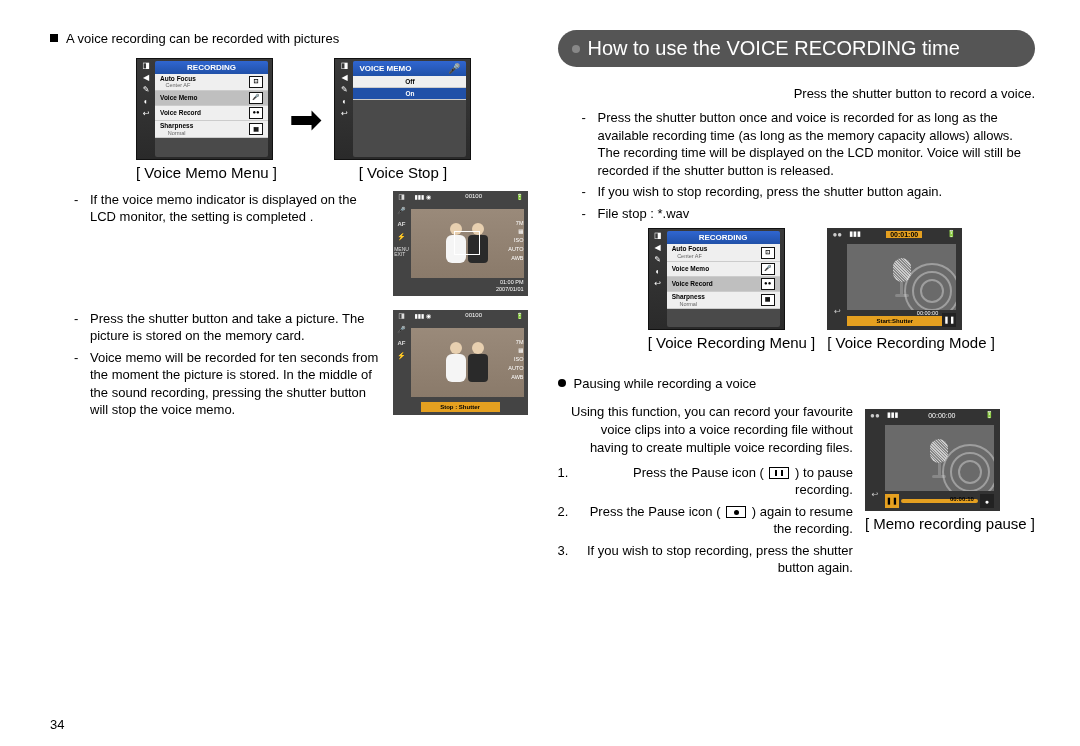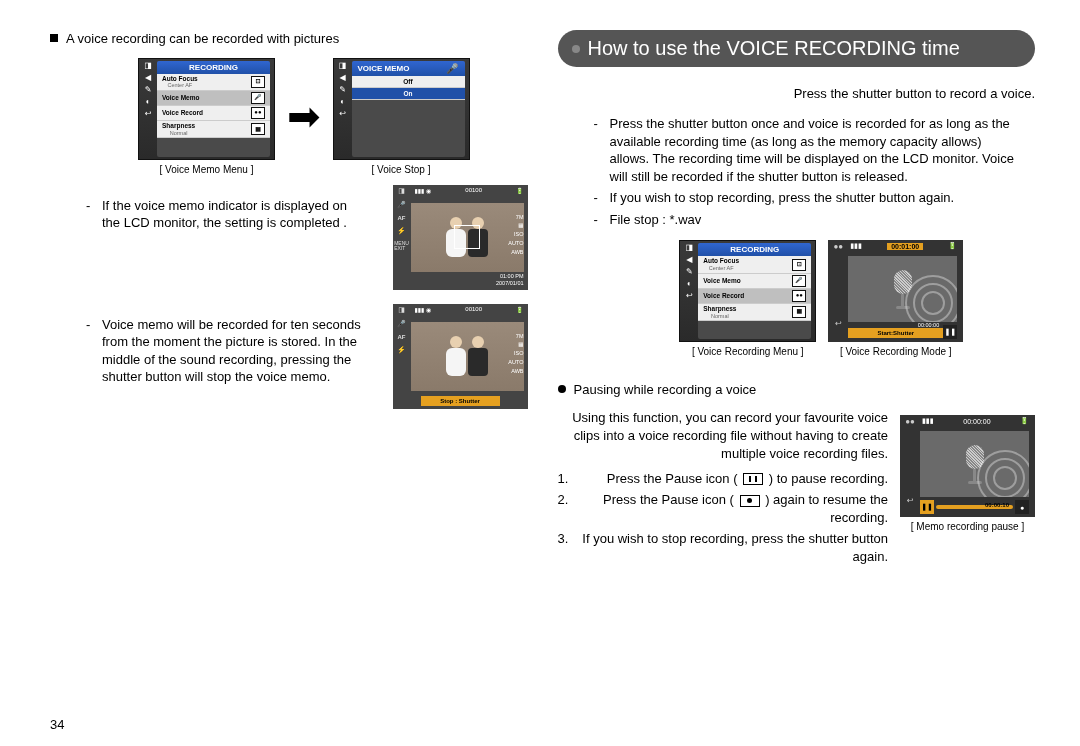--- a/index.html
+++ b/index.html
@@ -67,21 +67,21 @@
     background: linear-gradient(#3a3a3a,#2a2a2a);
     border: 1px solid #111;
     color: #fff;
     font-size: 7.5px;
     display: flex;
     flex-direction: column;
     position: relative;
   }
   .lcd-caption {
     text-align: center;
-    font-size: 10px;
+    font-size: 15px;
     margin-top: 4px;
     color: #000;
   }
   .lcd-iconbar {
     width: 18px;
     display: flex;
     flex-direction: column;
     gap: 3px;
     align-items: center;
     font-size: 8px;
@@ -189,21 +189,21 @@
   .w1 { width:20px;height:20px; right:0; top:10px; border-left-color:transparent; border-top-color:transparent; border-bottom-color:transparent;}
   .w2 { width:36px;height:36px; right:-8px; top:2px; border-left-color:transparent; border-top-color:transparent; border-bottom-color:transparent;}
   .w3 { width:52px;height:52px; right:-16px; top:-6px; border-left-color:transparent; border-top-color:transparent; border-bottom-color:transparent;}
   .audio-top { position:absolute; top:2px; left:22px; right:6px; display:flex; justify-content:space-between; align-items:center; font-size:7px; color:#fff; }
   .audio-bar { position:absolute; bottom:2px; left:20px; right:6px; height:16px; display:flex; align-items:center; gap:2px; }
   .audio-bar .strip { flex:1; height:4px; background:#7a7a7a; border-radius:2px; position:relative; }
   .audio-bar .btn-box { width:14px;height:14px;background:#222;display:flex;align-items:center;justify-content:center;font-size:7px;color:#fff; }
   .audio-left-icons { position:absolute; left:2px; top:2px; width:16px; display:flex; flex-direction:column; gap:8px; align-items:center; font-size:8px; color:#ccc; }
   .indent1 { padding-left: 24px; }
   .indent2 { padding-left: 8px; text-align: right; }
-  .dash-list { list-style:none; padding:0; margin:12px; }
+  .dash-list { list-style:none; padding:0; margin:0; }
   .dash-list>li { position:relative; padding-left:16px; margin-bottom:4px; line-height:1.35; }
   .dash-list>li::before { content:"-"; position:absolute; left:0; }
   .num-list { list-style:none; padding:0; margin:0; }
   .num-list>li { position:relative; padding-left:18px; margin-bottom:4px; line-height:1.35; }
   .num-list .n { position:absolute; left:0; }
   .text-block { line-height:1.4; margin-bottom:6px; }
   .pgnum { position:absolute; bottom:14px; left:50px; font-size:13px; }
   .flex-row { display:flex; align-items:flex-start; gap:12px; }
   .pause-glyph, .rec-glyph {
     display:inline-block; width:18px; height:10px; border:1px solid #000;
@@ -339,20 +339,21 @@
         <div class="photo-bot">
           <span>01:00 PM</span><br>
           <span>2007/01/01</span>
         </div>
       </div>
     </div>
 
     <div class="flex-row indent1" style="margin-top:14px;">
       <div style="flex:1;">
         <ul class="dash-list">
+          <li>Press the shutter button and take a picture. The picture is stored on the memory card.</li>
           <li>Voice memo will be recorded for ten seconds from the moment the picture is stored. In the middle of the sound recording, pressing the shutter button will stop the voice memo.</li>
         </ul>
       </div>
       <div class="photo-lcd">
         <div class="photo-left-icons">
           <span>◨</span>
           <span>🎤</span>
           <span style="font-size:6px;font-weight:bold;">AF</span>
           <span>⚡</span>
         </div>

